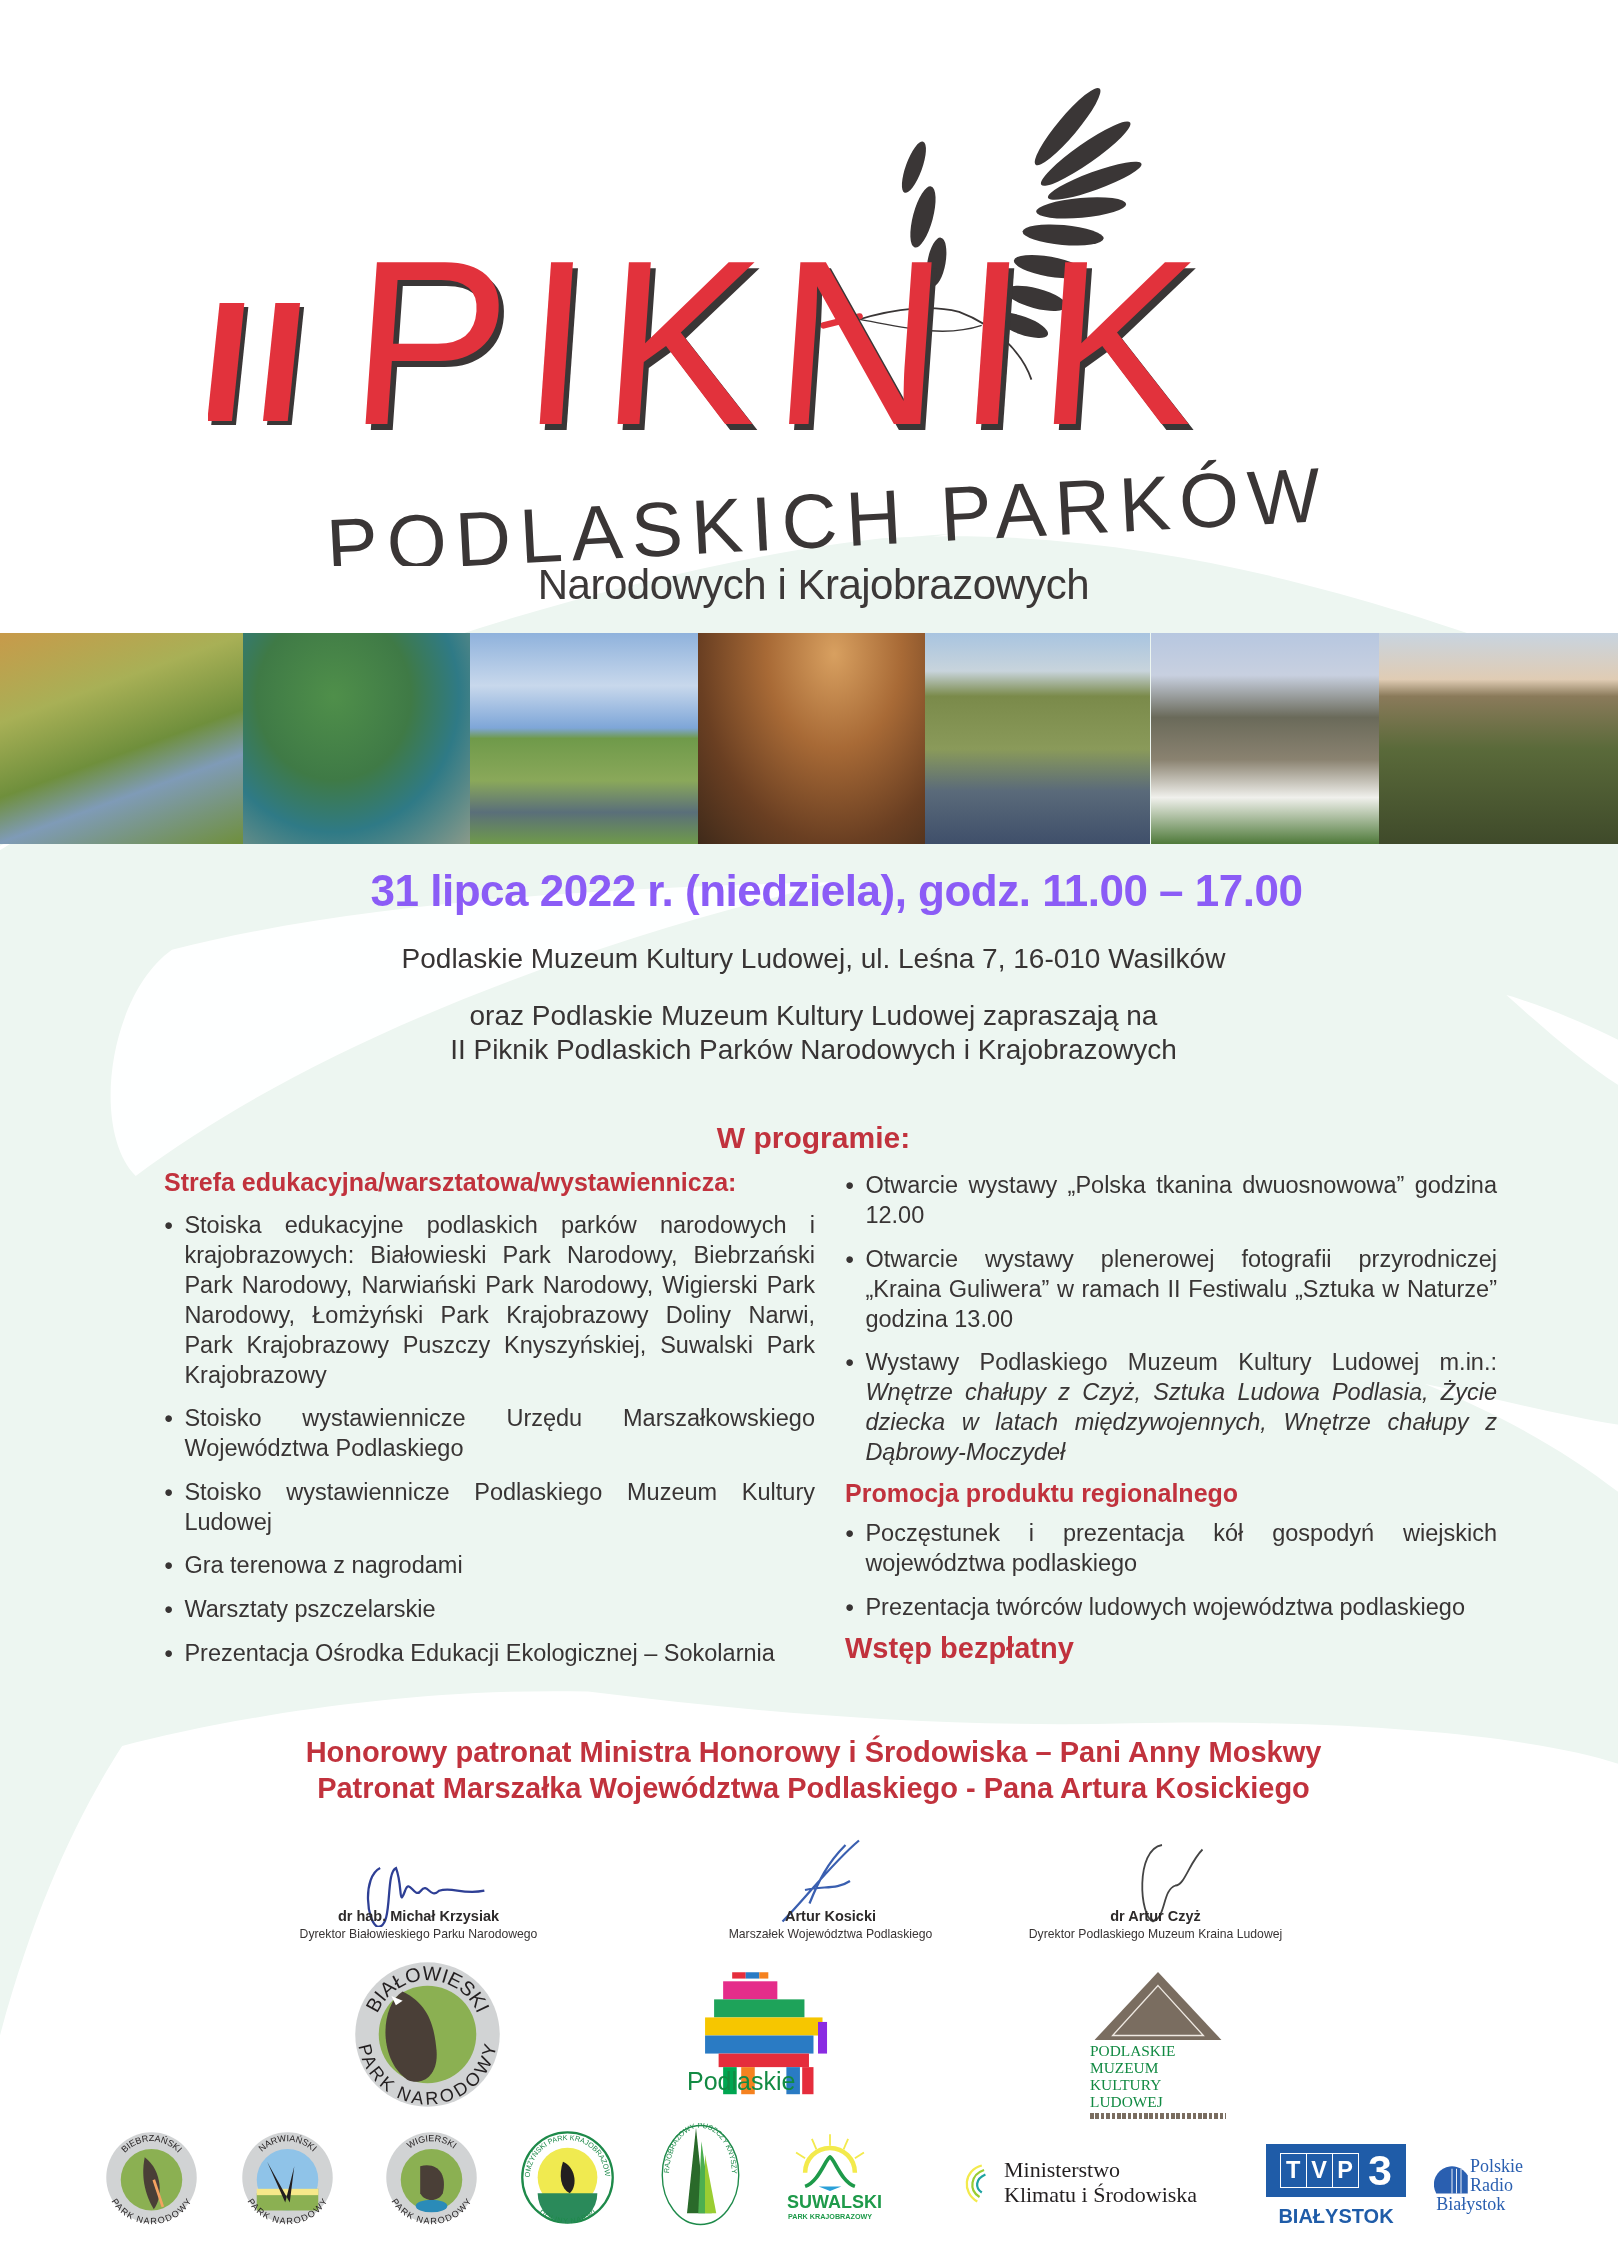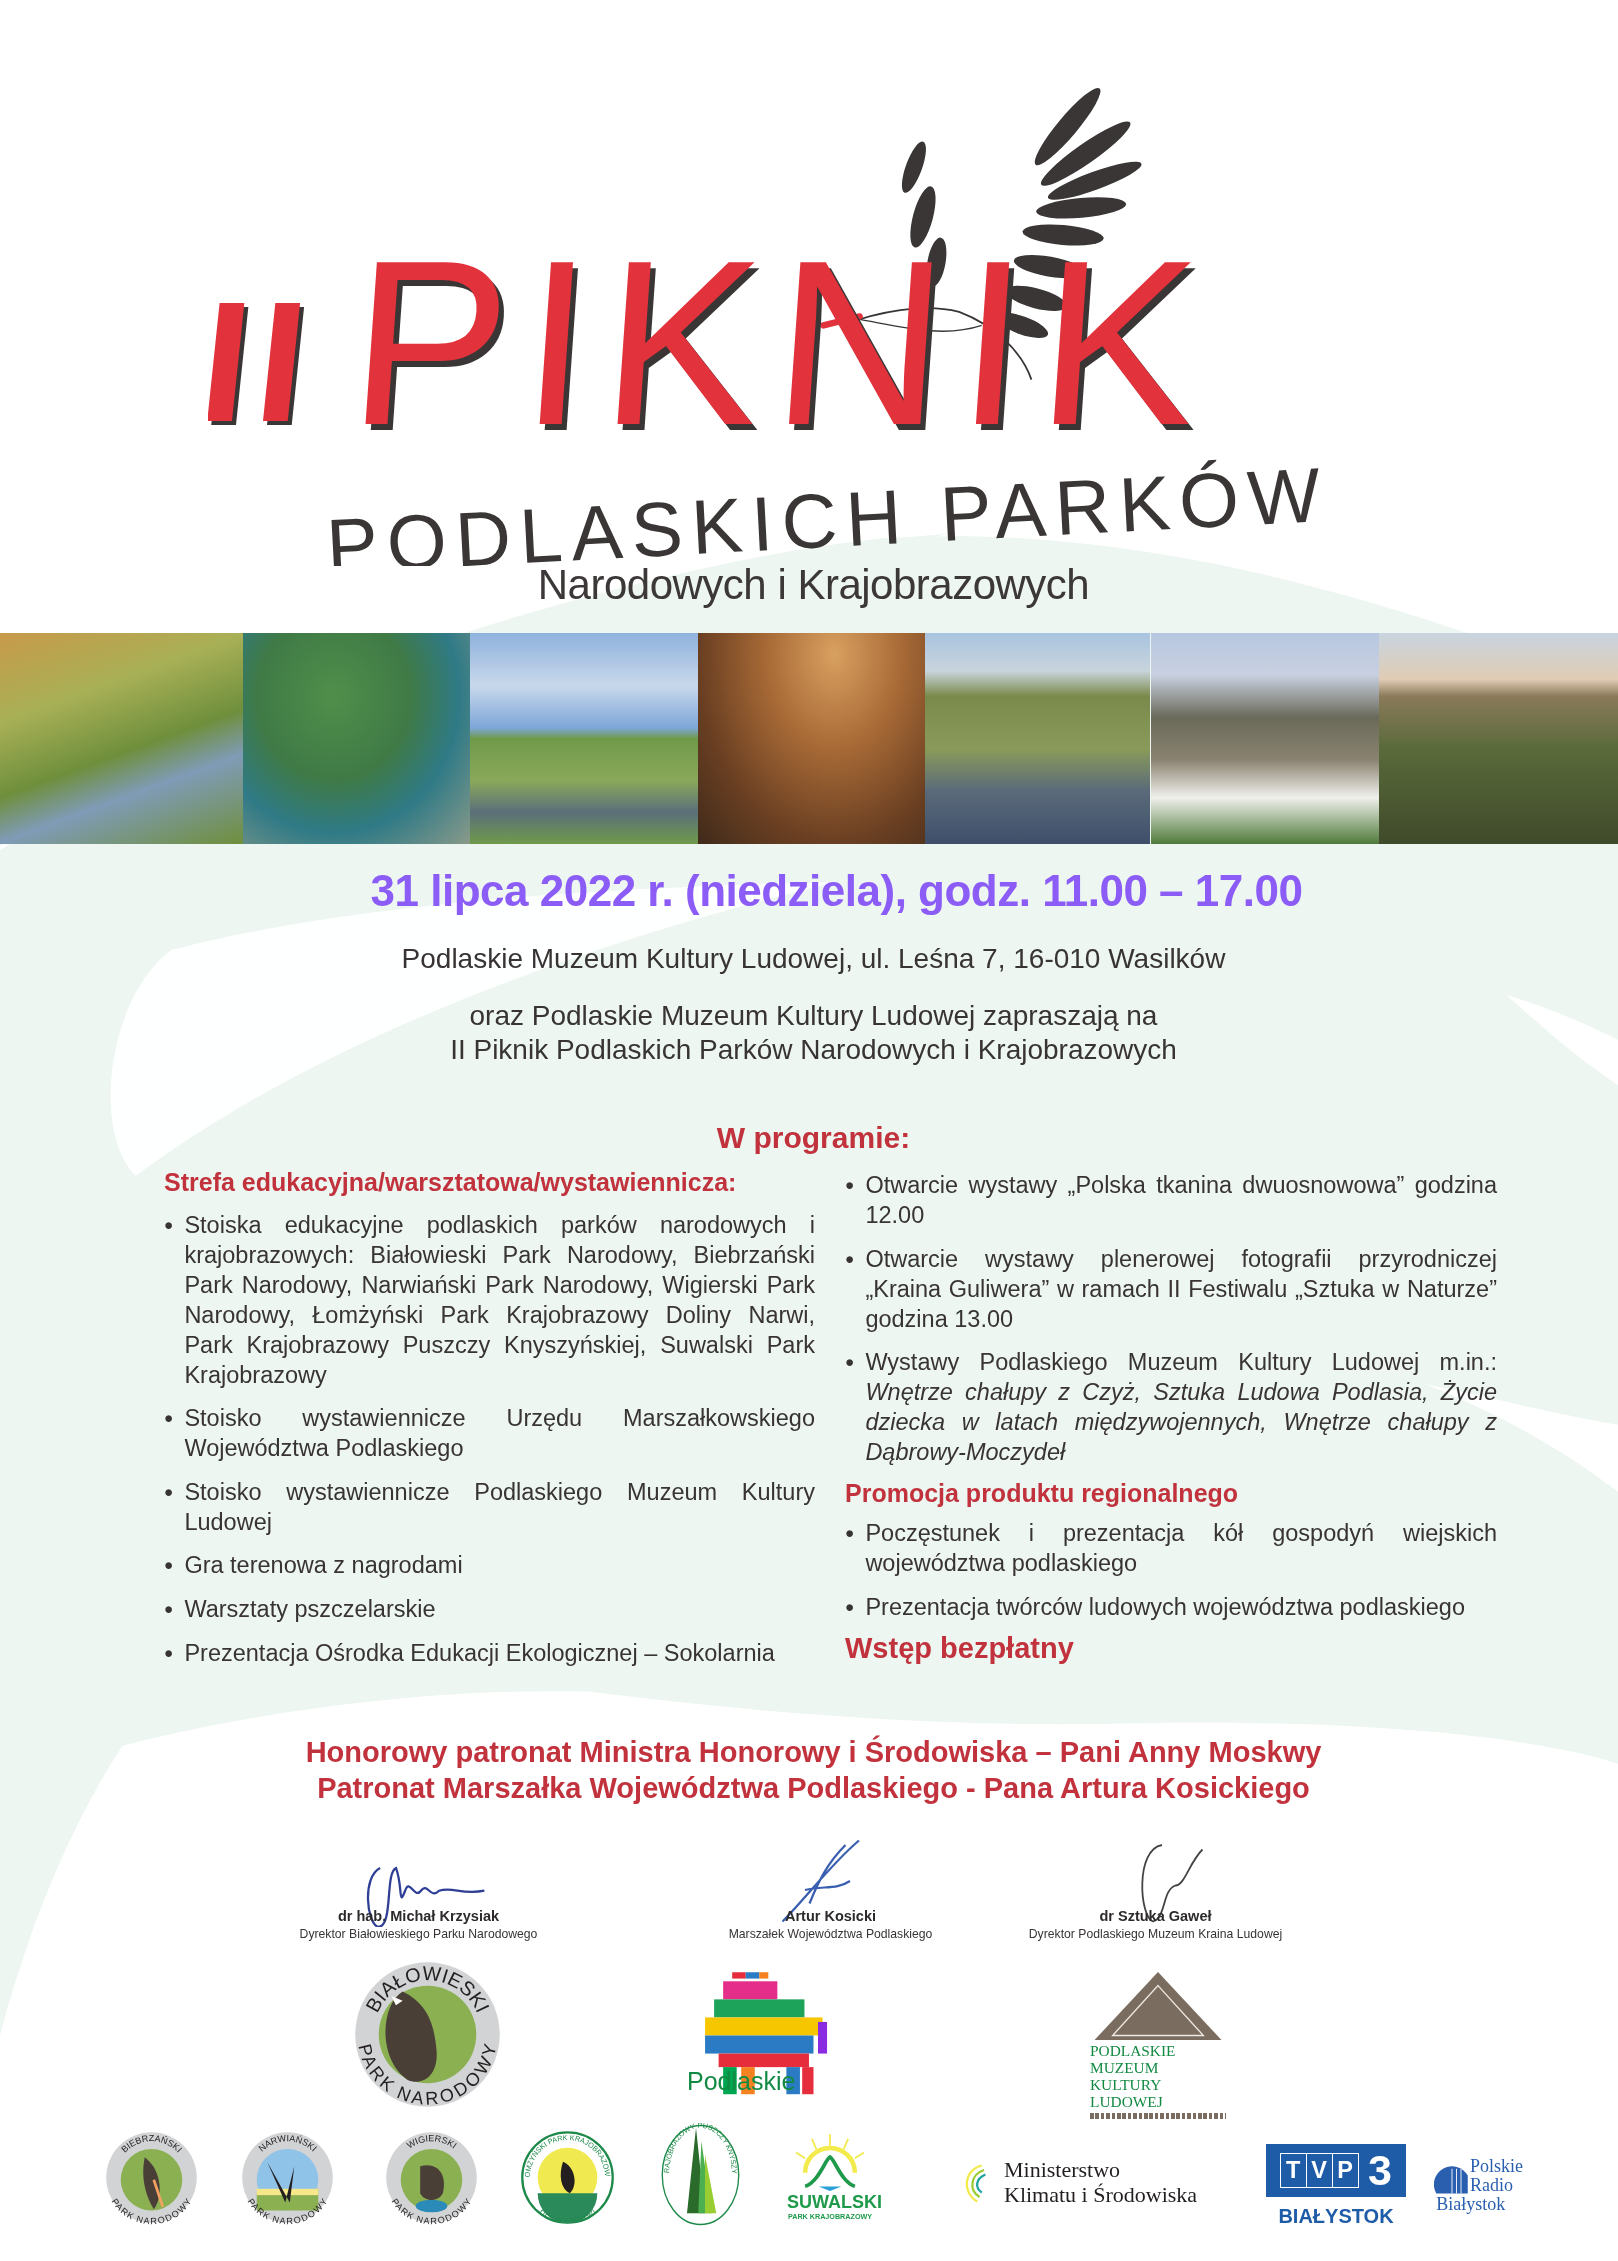--- a/index.html
+++ b/index.html
@@ -124,21 +124,21 @@
   <path d="M10 190 C 60 140, 120 60, 180 10 M70 150 C 90 100, 110 60, 150 20 M60 120 C 100 110, 130 120, 160 100" stroke="#3a5fb0" stroke-width="5" fill="none"></path>
 </svg>
 <svg class="abs" style="left:1126px;top:1836px;width:90px;height:90px;" viewBox="0 0 200 200">
   <path d="M80 20 C 20 30, 30 180, 60 190 C 90 180, 80 120, 110 110 C 130 110, 140 60, 170 30" stroke="#444" stroke-width="4" fill="none"></path>
 </svg>
 
 <div class="sig-name" style="left:260px;top:1908px;">dr hab. Michał Krzysiak</div>
 <div class="sig-role" style="left:260px;top:1927px;">Dyrektor Białowieskiego Parku Narodowego</div>
 <div class="sig-name" style="left:672px;top:1908px;">Artur Kosicki</div>
 <div class="sig-role" style="left:672px;top:1927px;">Marszałek Województwa Podlaskiego</div>
-<div class="sig-name" style="left:997px;top:1908px;">dr Sztuka Gaweł</div>
+<div class="sig-name" style="left:997px;top:1908px;">dr Artur Czyż</div>
 <div class="sig-role" style="left:997px;top:1927px;">Dyrektor Podlaskiego Muzeum Kraina Ludowej</div>
 
 <svg class="abs" style="left:353px;top:1960px;width:149px;height:149px;" viewBox="0 0 330 330">
   <defs>
     <path id="bpn-top" d="M45 165 A120 120 0 0 1 285 165"></path>
     <path id="bpn-bot" d="M40 165 A125 125 0 0 0 290 165"></path>
   </defs>
   <circle cx="165" cy="165" r="160" fill="#d1d3d4"></circle>
   <circle cx="165" cy="165" r="108" fill="#8bb052"></circle>
   <path d="M110 70 C 60 100, 55 220, 120 265 C 150 280, 190 260, 185 200 C 180 150, 170 100, 110 70 Z" fill="#4a3f37"></path>

